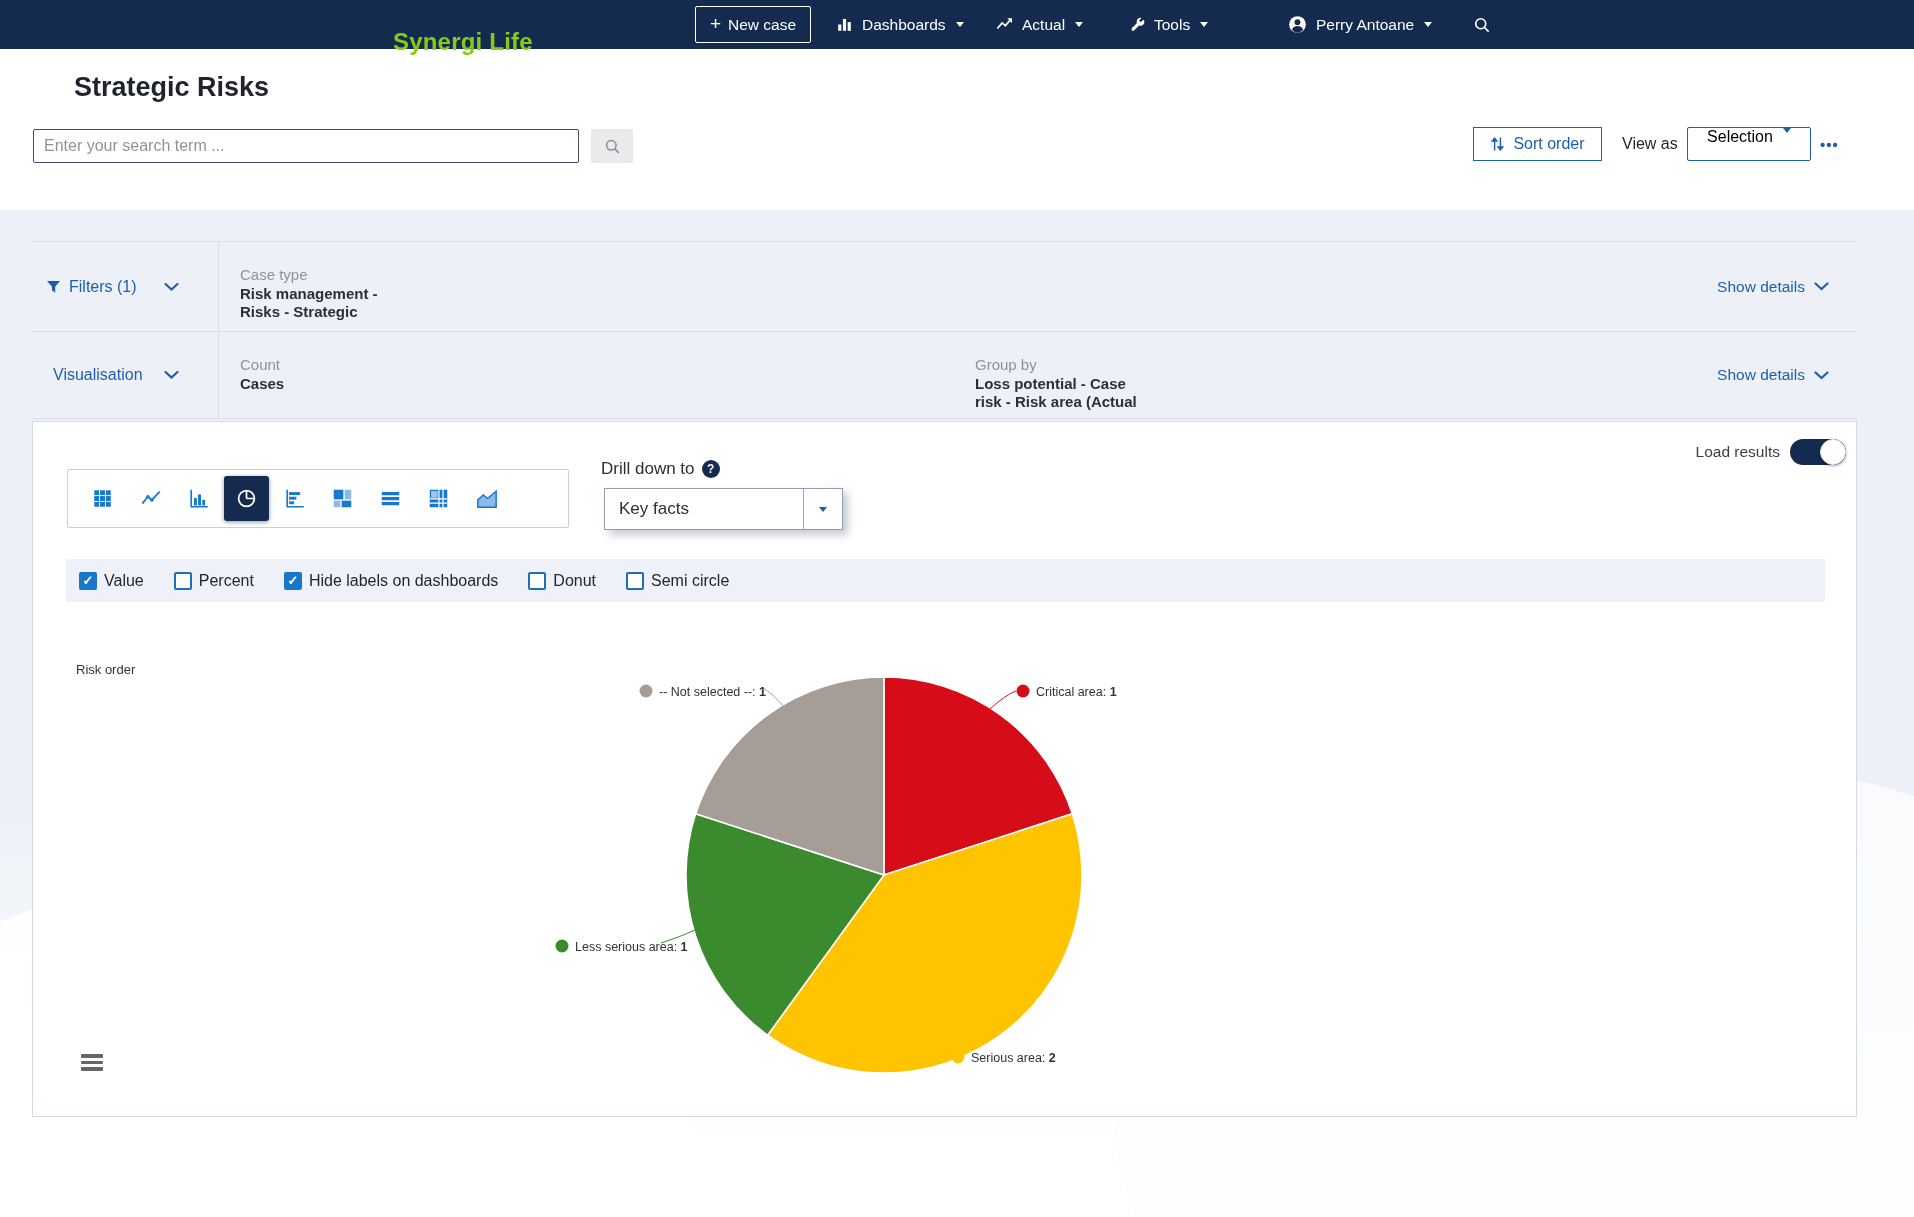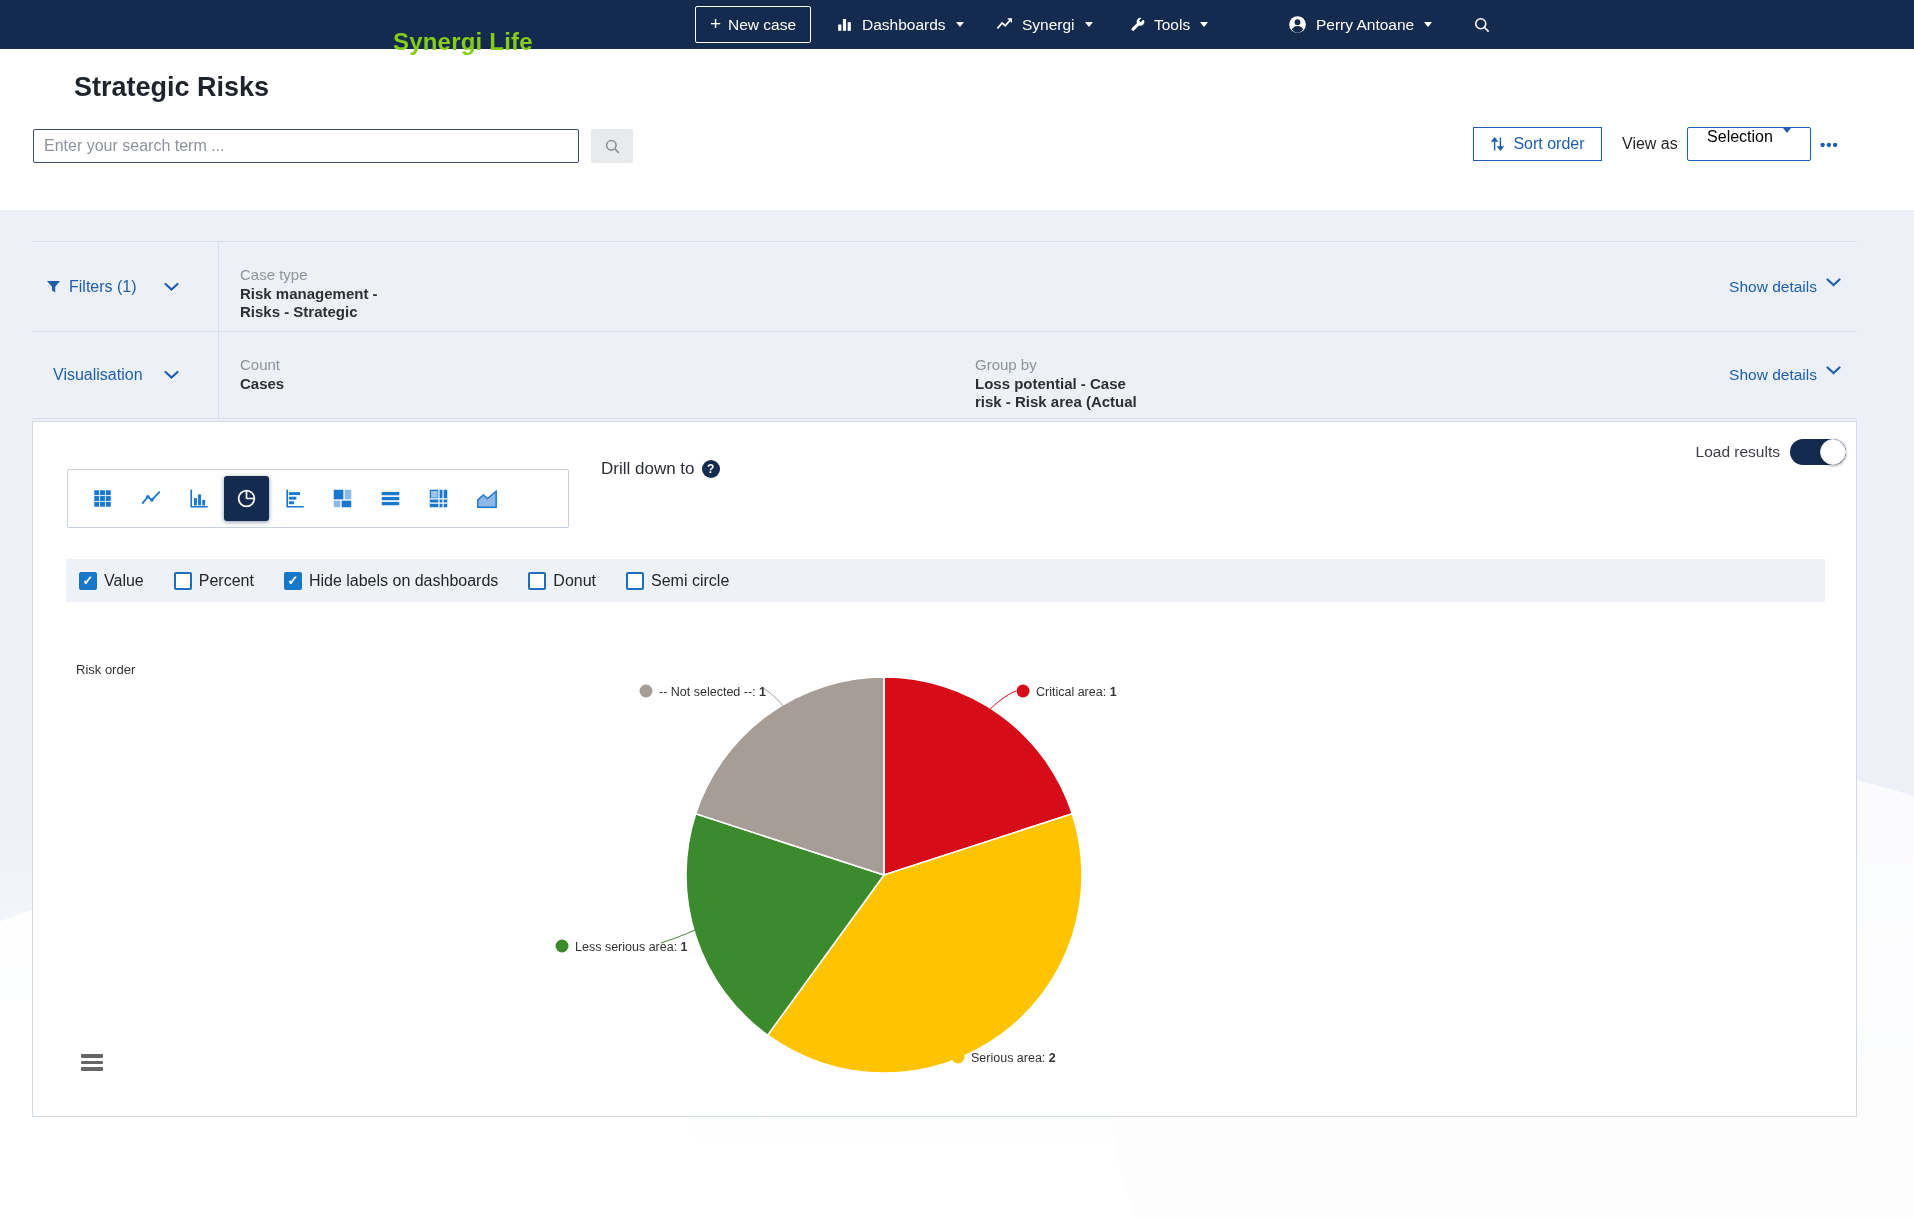--- a/index.html
+++ b/index.html
@@ -35,21 +35,21 @@
   .rows { position:absolute; left:32px; top:31px; width:1825px; z-index:2; }
   .row { position:relative; border-top:1px solid #d7dfe9; }
   .row1 { height:90px; }
   .row2 { height:88px; border-bottom:1px solid #d7dfe9; }
   .vline { position:absolute; left:186px; top:0; bottom:0; width:1px; background:#d7dfe9; }
   .cell-left { position:absolute; left:0; top:0; width:186px; height:100%; display:flex; align-items:center; padding-left:14px; gap:8px; color:#1d5fad; font-size:16px; cursor:pointer; }
   .cell-left .chev { position:absolute; left:132px; top:50%; transform:translateY(-50%); }
   .field { position:absolute; top:24px; }
   .f-label { font-size:15px; color:#8d939c; margin-bottom:2px; }
   .f-value { font-size:15px; font-weight:700; color:#2c2f35; line-height:18px; }
-  .show-details { position:absolute; right:16px; top:50%; transform:translateY(-50%); display:flex; gap:9px; color:#1d5fad; font-size:15.5px; cursor:pointer; }
+  .show-details { position:absolute; right:28px; top:50%; transform:translateY(-50%); display:flex; align-items:center; gap:9px; color:#1d5fad; font-size:15.5px; cursor:pointer; }
 
   
   .panel { position:absolute; left:32px; top:211px; width:1825px; height:696px; background:#fff; border:1px solid #d2dae4; z-index:3; }
   .cht-toolbar { position:absolute; left:34px; top:47px; width:502px; height:59px; border:1px solid #c6d0dc; border-radius:2px; background:#fff; display:flex; align-items:center; padding-left:12px; gap:3px; }
   .ct-btn { width:45px; height:45px; border:none; background:transparent; border-radius:3px; display:flex; align-items:center; justify-content:center; cursor:pointer; }
   .ct-btn.selected { background:#142a4e; box-shadow:0 1px 4px rgba(20,42,78,.5); }
 
   .drill-row { position:absolute; left:568px; top:37px; display:flex; align-items:center; gap:7px; font-size:17px; color:#2c2f35; }
   .help { width:18px; height:18px; border-radius:50%; background:#142a4e; color:#fff; font-size:12px; font-weight:700; display:flex; align-items:center; justify-content:center; cursor:pointer; }
   .dropdown { position:absolute; left:571px; top:66px; width:239px; height:42px; background:#fff; border:1px solid #8f9cae; display:flex; align-items:stretch; cursor:pointer; box-shadow:5px 5px 8px rgba(115,126,146,.4); }
@@ -97,21 +97,21 @@
       </svg>
       <span>Dashboards</span>
       <i class="caret-w"></i>
     </div>
 
     <div class="nav-item" style="left:995px;">
       <svg width="19" height="19" viewBox="0 0 24 24">
         <path d="M3 17 L9 10 L13 13.5 L20.5 5" stroke="#fff" stroke-width="2.2" fill="none"></path>
         <path d="M15.5 4 h6 v6 z" fill="#fff"></path>
       </svg>
-      <span>Synergi</span>
+      <span>Actual</span>
       <i class="caret-w"></i>
     </div>
 
     <div class="nav-item" style="left:1128px;">
       <svg width="18" height="18" viewBox="0 0 24 24">
         <path d="M21.7 6.4a5.2 5.2 0 0 1-6.9 6.2l-6.5 6.5a2.1 2.1 0 0 1-3-3l6.5-6.5a5.2 5.2 0 0 1 6.2-6.9l-3.3 3.3 2.3 2.3 3.3-3.3c.6.4 1 .9 1.4 1.4z" fill="#fff"></path>
       </svg>
       <span>Tools</span>
       <i class="caret-w"></i>
     </div>
@@ -288,20 +288,26 @@
             <path d="M2 21 V13 L8 7.5 L12.5 11.5 L22 3.5 V21 Z" fill="#8db9e6" stroke="#1878cf" stroke-width="1.6"></path>
           </svg>
         </button>
       </div>
 
       <div class="drill-row">
         <span>Drill down to</span>
         <span class="help">?</span>
       </div>
 
+      <div class="dropdown">
+        <span class="dd-text">Key facts</span>
+        <span class="dd-caret">
+          <i class="caret-b"></i>
+        </span>
+      </div>
 
       <div class="load-results">
         <span class="lr-label">Load results</span>
         <div class="toggle on" id="lr-toggle">
           <div class="knob"></div>
         </div>
       </div>
 
       <div class="opts-row">
         <label class="opt on">

